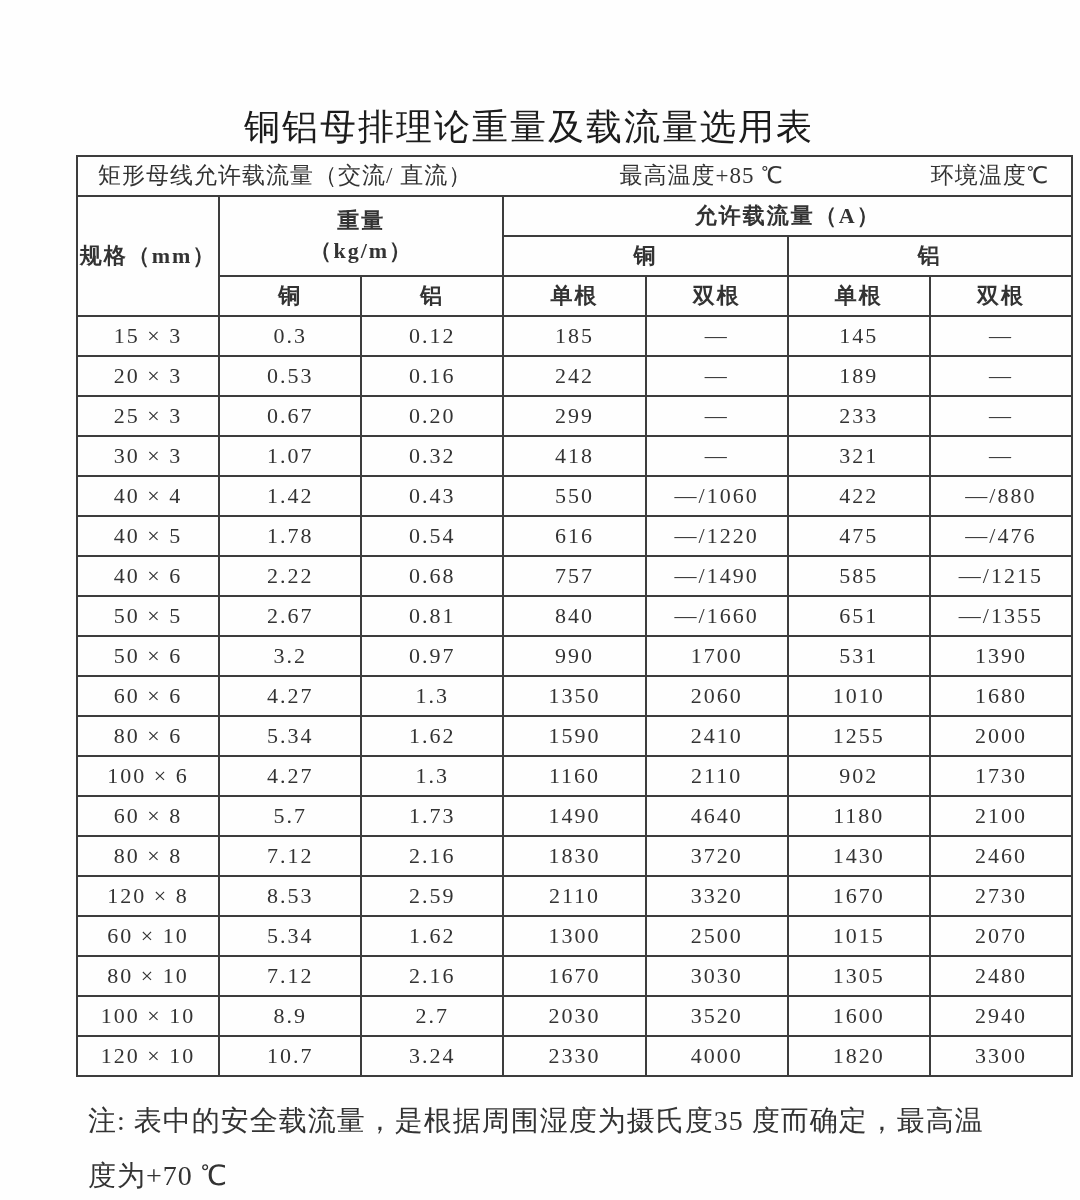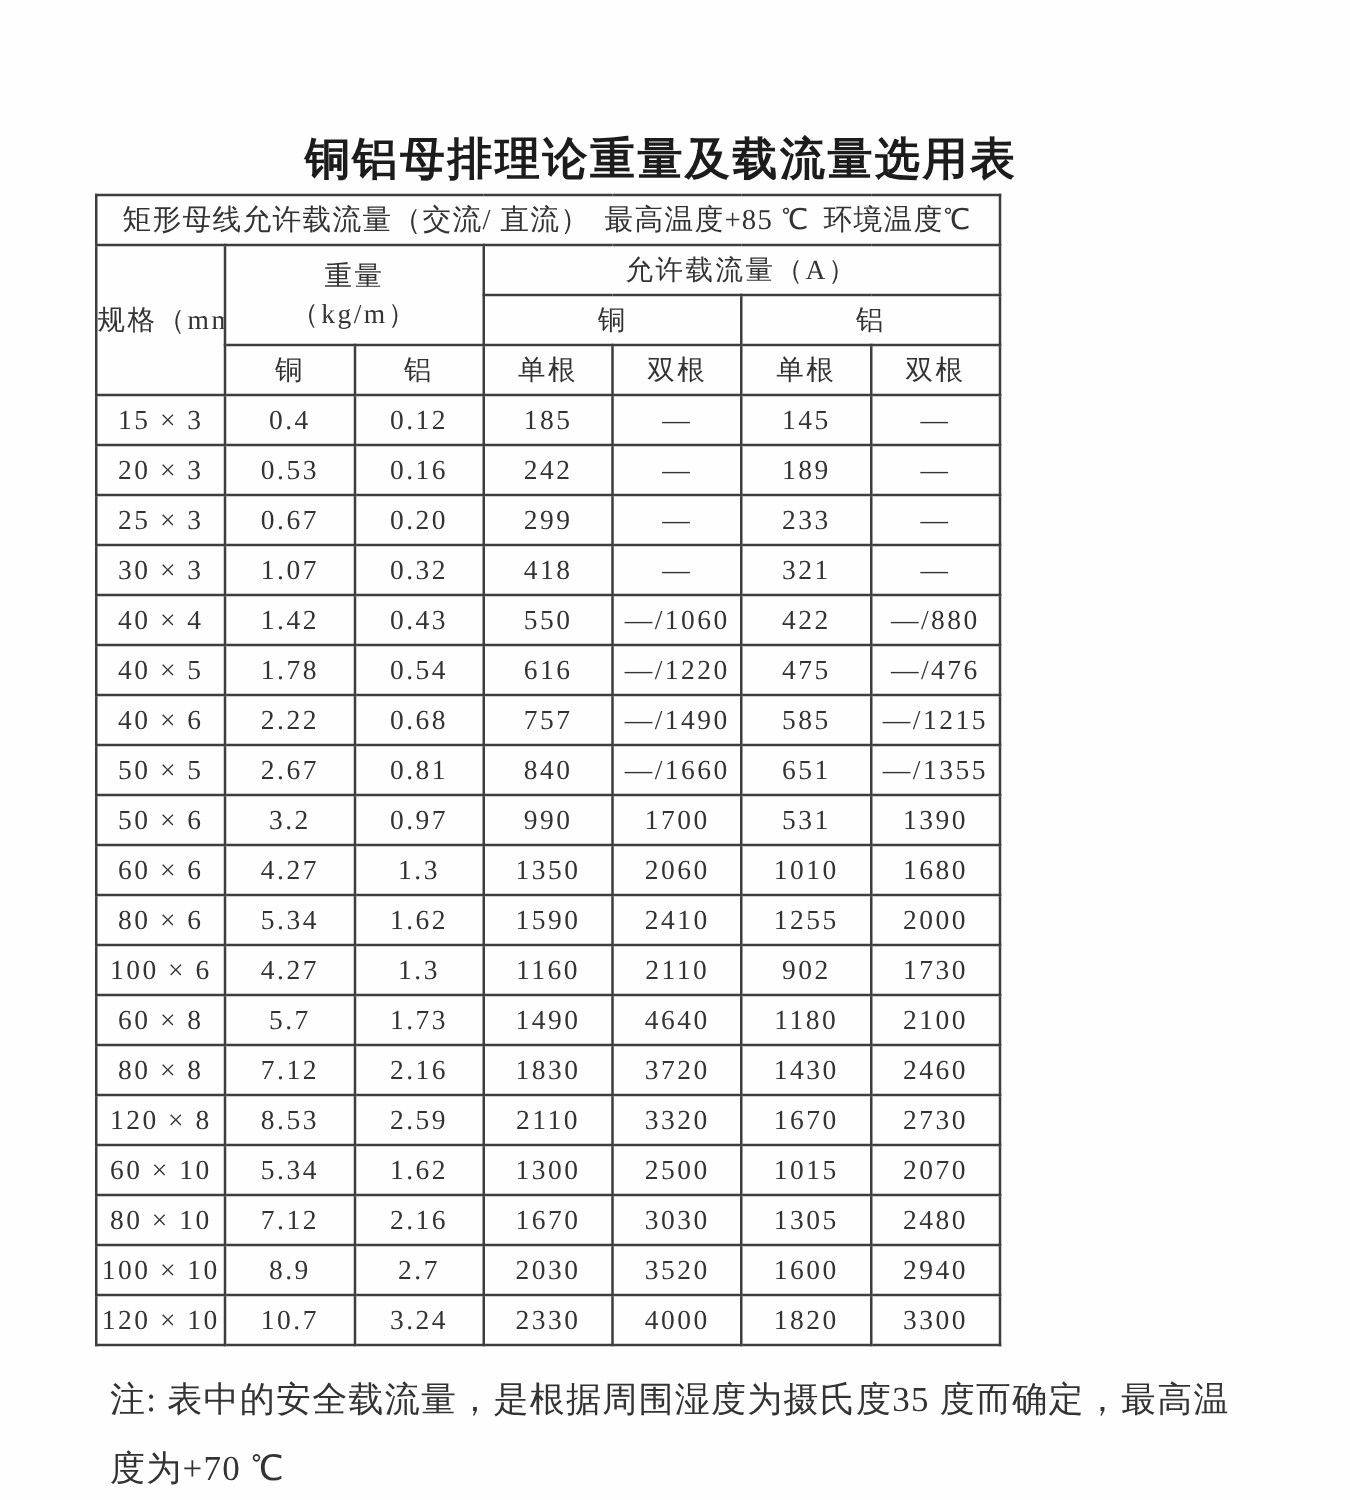--- a/index.html
+++ b/index.html
@@ -14,29 +14,29 @@
     width: 1080px; height: 1200px;
     background: #fefefe;
     overflow: hidden;
   }
   .title {
     position: absolute;
     left: 76px; width: 906px;
     top: 103px;
     text-align: center;
     font-size: 36px;
-    font-weight: bold;
+    font-weight: normal;
     color: #1c1c1c;
     letter-spacing: 2px;
     white-space: nowrap;
   }
   table.main {
     position: absolute;
     left: 76px; top: 155px;
-    width: 725px;
+    width: 997px;
     border-collapse: collapse;
     table-layout: fixed;
   }
   table.main td {
     border: 2px solid #3d3d3d;
     height: 40px;
     text-align: center;
     vertical-align: middle;
     font-size: 22px;
     color: #333333;
@@ -49,21 +49,21 @@
   .cond-row td { height: 40px; }
   .cond-flex {
     display: flex;
     justify-content: space-between;
     align-items: center;
     padding: 0 22px 0 20px;
     font-size: 23px;
     letter-spacing: 1px;
   }
   .weight-cell div { line-height: 1.35; }
-  td.hdr { font-size: 23px; letter-spacing: 1px; }
+  td.hdr { font-size: 23px; letter-spacing: 1px; font-weight: bold; }
   .note {
     position: absolute;
     left: 88px; top: 1094px;
     width: 910px;
     font-size: 28px;
     color: #333333;
     line-height: 1.95;
     letter-spacing: 1px;
   }
 </style>
@@ -102,21 +102,21 @@
         <td class="hdr">铝</td>
         <td class="hdr">单根</td>
         <td class="hdr">双根</td>
         <td class="hdr">单根</td>
         <td class="hdr">双根</td>
       </tr>
     </tbody>
     <tbody>
         <tr>
           <td>15 × 3</td>
-          <td>0.4</td>
+          <td>0.3</td>
           <td>0.12</td>
           <td>185</td>
           <td>—</td>
           <td>145</td>
           <td>—</td>
         </tr>
         <tr>
           <td>20 × 3</td>
           <td>0.53</td>
           <td>0.16</td>

